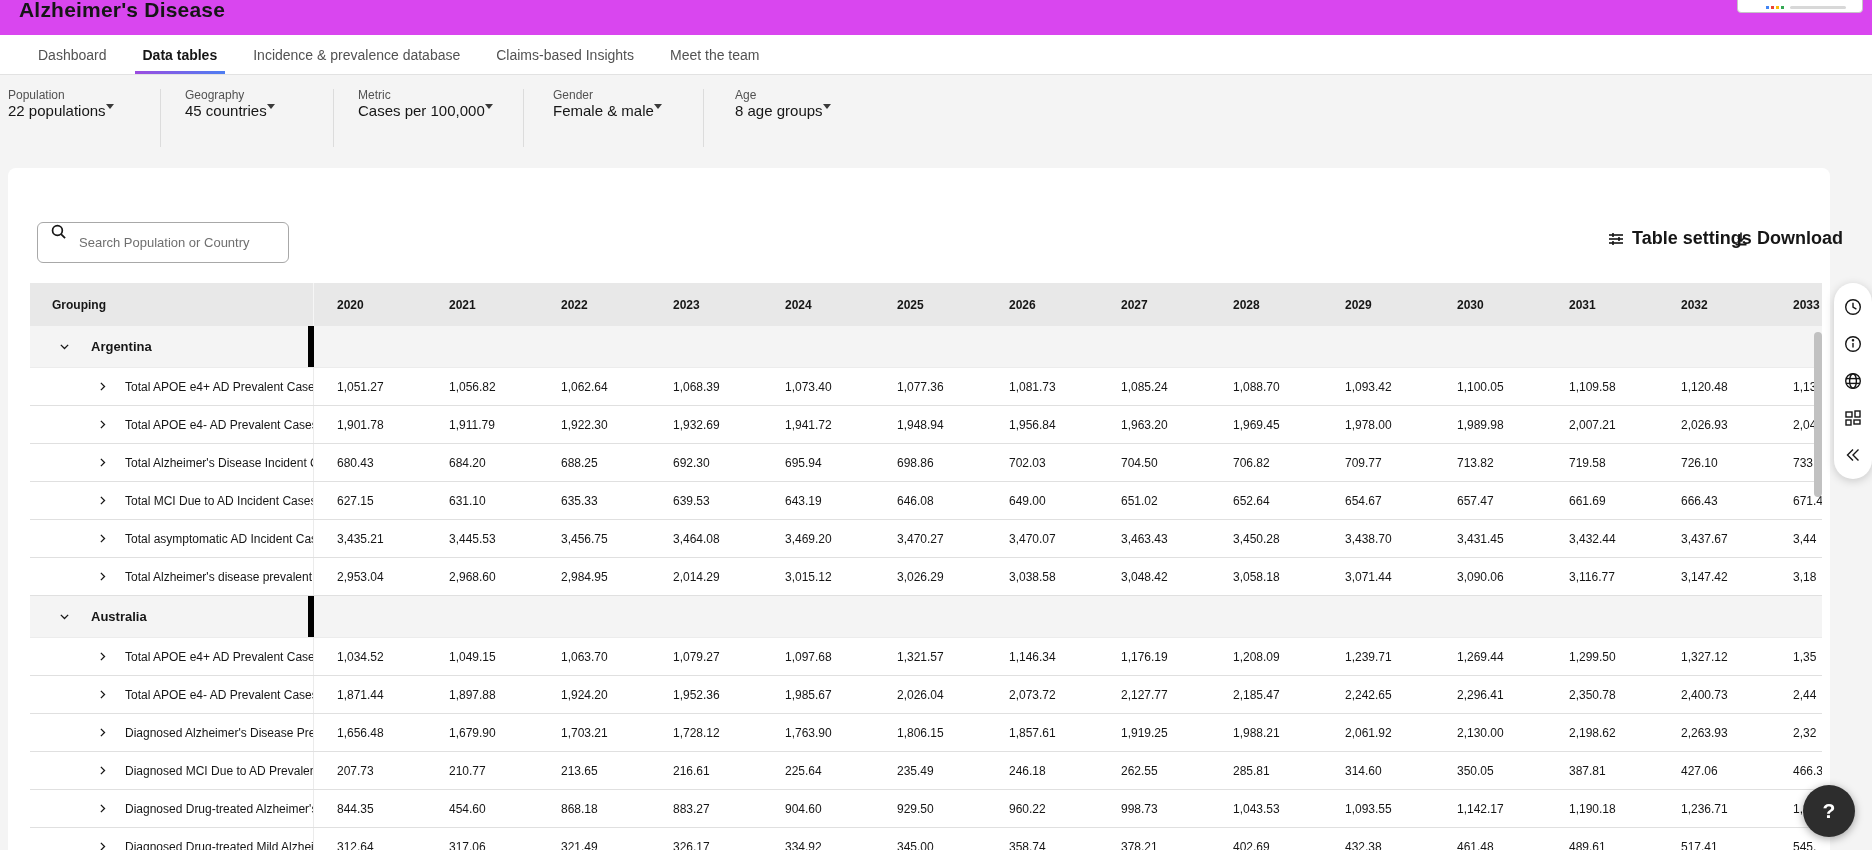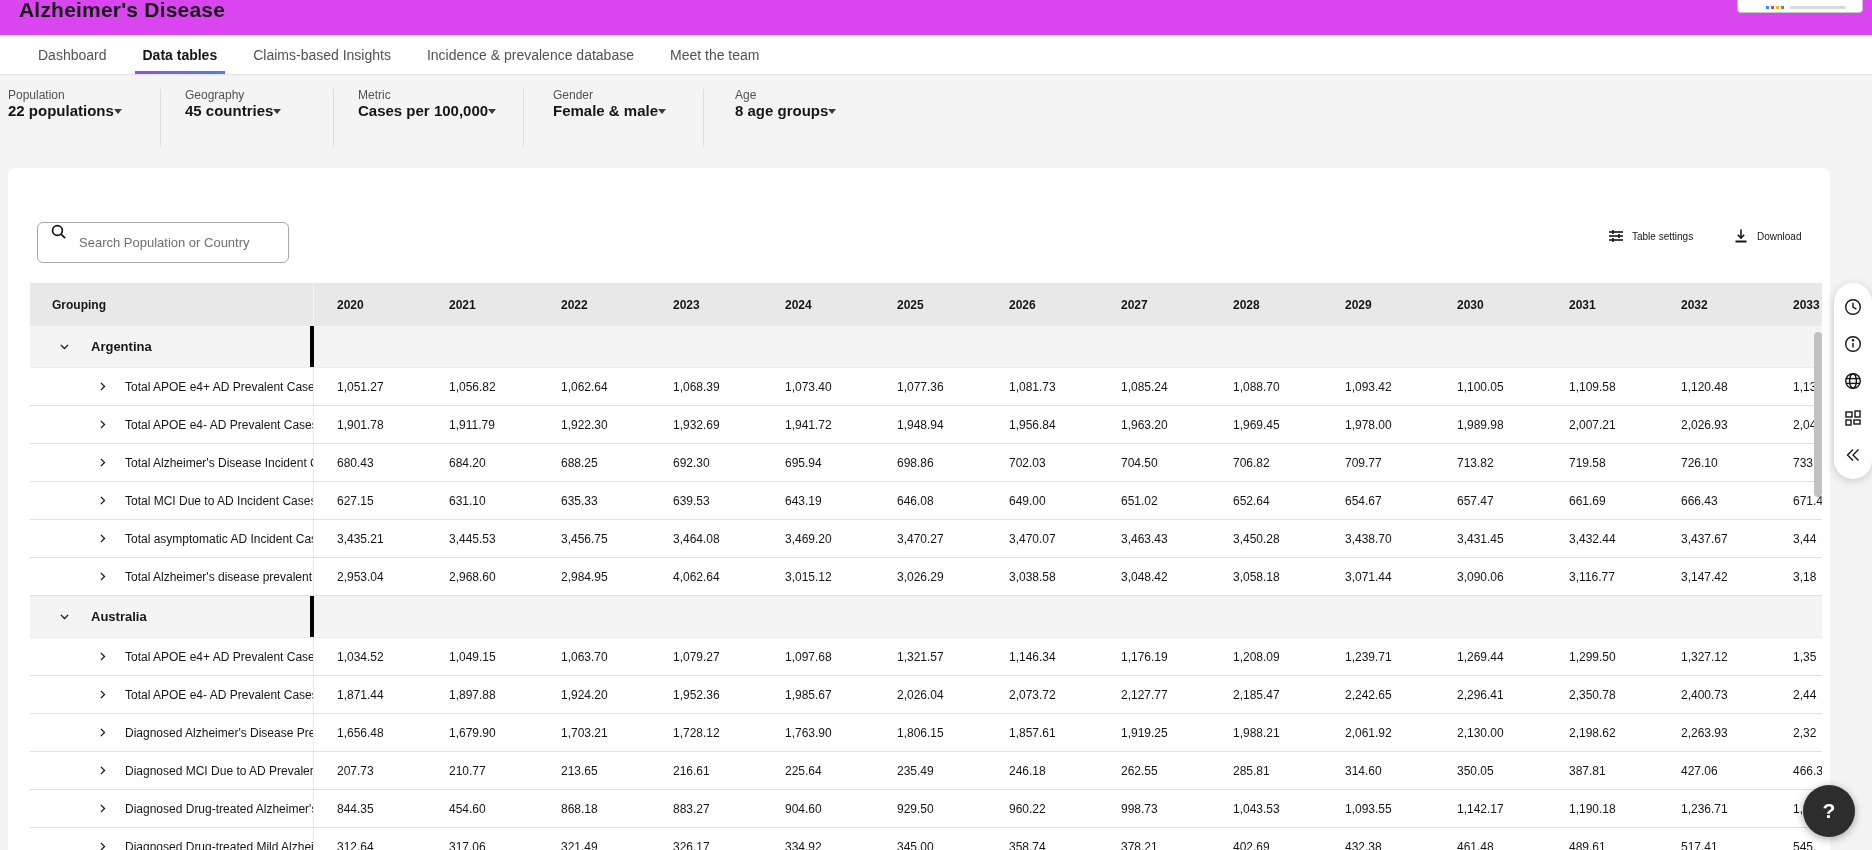--- a/index.html
+++ b/index.html
@@ -20,44 +20,44 @@
   .tab{position:relative;padding:0 18px;line-height:40px;font-size:14px;color:#525252;cursor:pointer;white-space:nowrap;}
   .tab.active{color:#161616;font-weight:700;}
   .tab.active::after{content:"";position:absolute;left:10px;right:10px;bottom:0;height:4px;
     background:linear-gradient(90deg,#9c4ce0,#4d7ef2);}
   .tabs-border{position:absolute;left:0;top:74px;width:100%;height:1px;background:#e2e2e2;}
   
   .content-bg{position:absolute;left:0;top:75px;width:100%;height:775px;background:#f4f4f4;}
   
   .fgroup{position:absolute;top:88px;}
   .flabel{font-size:12px;color:#525252;}
-  .fvalue{font-size:15px;font-weight:700;color:#161616;display:flex;align-items:center;white-space:nowrap;}
+  .fvalue{font-size:15px;font-weight:400;color:#161616;display:flex;white-space:nowrap;}
   .caret{width:0;height:0;border-left:4px solid transparent;border-right:4px solid transparent;border-top:5px solid #3a3a3a;margin-top:2px;}
   .fdivider{position:absolute;top:89px;width:1px;height:58px;background:#dcdcdc;}
   
   .card{position:absolute;left:8px;top:168px;width:1822px;height:700px;background:#fff;border-radius:8px 8px 0 0;}
   
   .searchbox{position:absolute;left:29px;top:54px;width:252px;height:41px;border:1px solid #a8a8a8;border-radius:6px;
     background:#fff;display:flex;box-sizing:border-box;padding:0 12px;gap:10px;}
   .searchbox svg{flex:none;}
   .searchbox input{border:none;outline:none;font-family:"Liberation Sans",sans-serif;font-size:13px;color:#161616;width:100%;background:transparent;}
   .searchbox input::placeholder{color:#6f6f6f;}
   
-  .tool-btn{position:absolute;top:60px;display:flex;align-items:center;gap:8px;font-size:10px;font-weight:400;color:#161616;cursor:pointer;}
+  .tool-btn{position:absolute;top:60px;display:flex;align-items:center;gap:8px;font-size:18px;font-weight:700;color:#161616;cursor:pointer;}
   .btn-settings{left:1600px;}
   .btn-download{left:1725px;}
   
   .table-wrap{position:absolute;left:22px;top:115px;width:1792px;height:567px;overflow:hidden;}
   .trow{display:grid;grid-template-columns:284px repeat(14,112px);width:1852px;align-items:center;box-sizing:border-box;}
   .thead{height:43px;background:#e8e8e8;}
   .srow{height:42px;background:#f4f4f4;border-bottom:1px solid #ececec;}
   .drow{height:38px;background:#fff;border-bottom:1px solid #e0e0e0;}
   .gcell{height:100%;display:flex;align-items:center;overflow:hidden;box-sizing:border-box;}
   .ghead{padding-left:22px;font-size:12px;font-weight:700;border-right:1px solid #f6f6f6;}
-  .scell{padding-left:27px;gap:20px;border-right:4px solid #000000;}
+  .scell{padding-left:27px;gap:20px;border-right:6px solid #000000;}
   .lcell{padding-left:65px;gap:16px;border-right:1px solid #ebebeb;}
   .gname{font-size:13px;font-weight:700;white-space:nowrap;}
   .rlabel{font-size:12px;color:#161616;white-space:nowrap;overflow:hidden;}
   .ycell{padding-left:23px;font-size:12px;white-space:nowrap;overflow:hidden;box-sizing:border-box;}
   .yhead{font-weight:700;}
   .chevbox{width:14px;height:14px;flex:none;display:flex;align-items:center;justify-content:center;cursor:pointer;}
   .chev{width:13px;height:13px;}
   .chev path{fill:none;stroke:#161616;stroke-width:1.6px;}
   
   .vthumb{position:absolute;left:1806px;top:164px;width:8px;height:165px;background:#c1c1c1;border-radius:4px;}
@@ -86,22 +86,22 @@
         <i style="background:#fbbc04"></i>
         <i style="background:#34a853"></i>
     </span>
     <span class="txtfrag"></span>
   </div>
 </div>
 
 <div class="tabs">
   <div class="tab">Dashboard</div>
   <div class="tab active">Data tables</div>
+  <div class="tab">Incidence &amp; prevalence database</div>
   <div class="tab">Claims-based Insights</div>
-  <div class="tab">Incidence &amp; prevalence database</div>
   <div class="tab">Meet the team</div>
 </div>
 <div class="tabs-border"></div>
 
 <div class="content-bg"></div>
 
 <div class="fgroup" style="left:8px">
   <div class="flabel">Population</div>
   <div class="fvalue">
       <span>22 populations</span>
@@ -343,21 +343,21 @@
           <div class="chevbox">
             <svg class="chev" viewBox="0 0 16 16">
               <path d="M6 3.5L10.5 8 6 12.5"></path>
             </svg>
           </div>
           <div class="rlabel">Total Alzheimer's disease prevalent c…</div>
         </div>
         <div class="ycell vcell">2,953.04</div>
         <div class="ycell vcell">2,968.60</div>
         <div class="ycell vcell">2,984.95</div>
-        <div class="ycell vcell">4,062.64</div>
+        <div class="ycell vcell">2,014.29</div>
         <div class="ycell vcell">3,015.12</div>
         <div class="ycell vcell">3,026.29</div>
         <div class="ycell vcell">3,038.58</div>
         <div class="ycell vcell">3,048.42</div>
         <div class="ycell vcell">3,058.18</div>
         <div class="ycell vcell">3,071.44</div>
         <div class="ycell vcell">3,090.06</div>
         <div class="ycell vcell">3,116.77</div>
         <div class="ycell vcell">3,147.42</div>
         <div class="ycell vcell">3,18</div>

